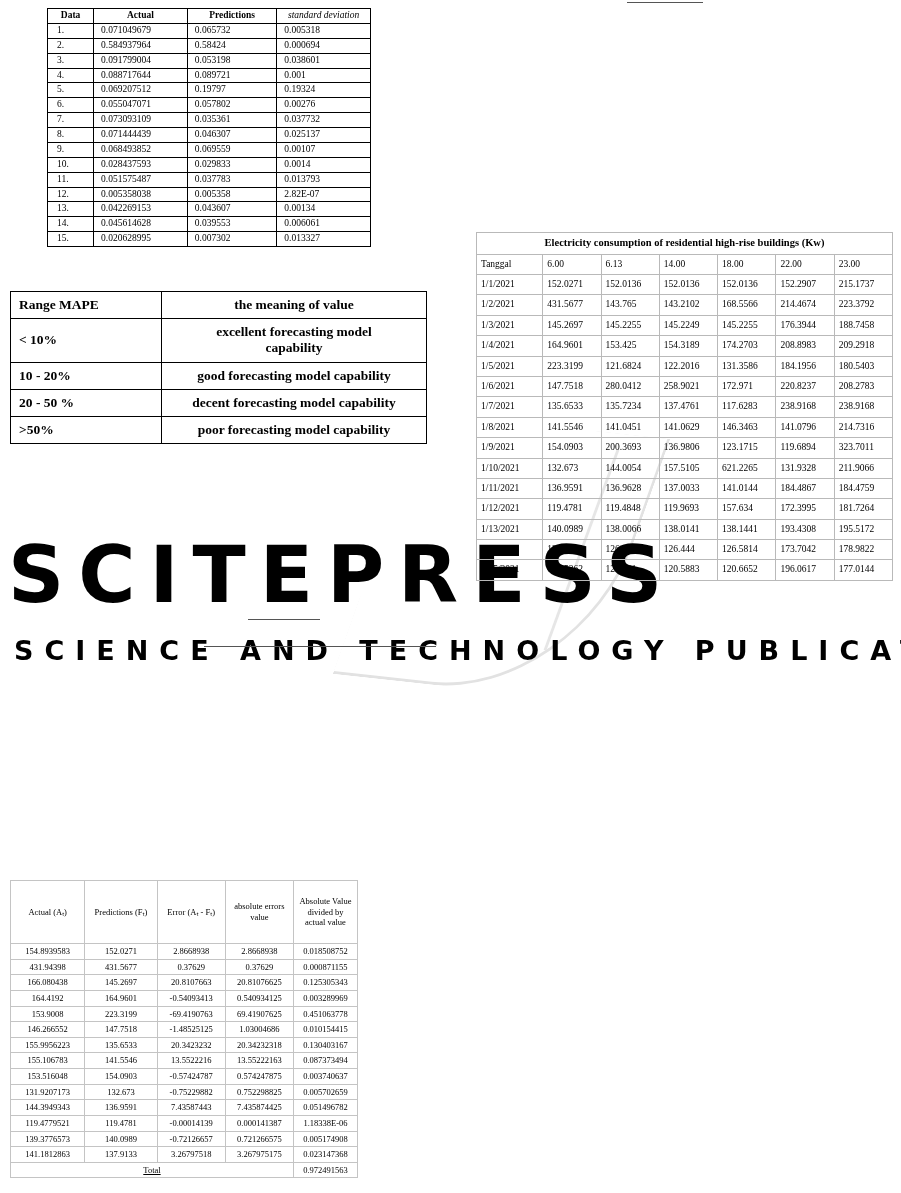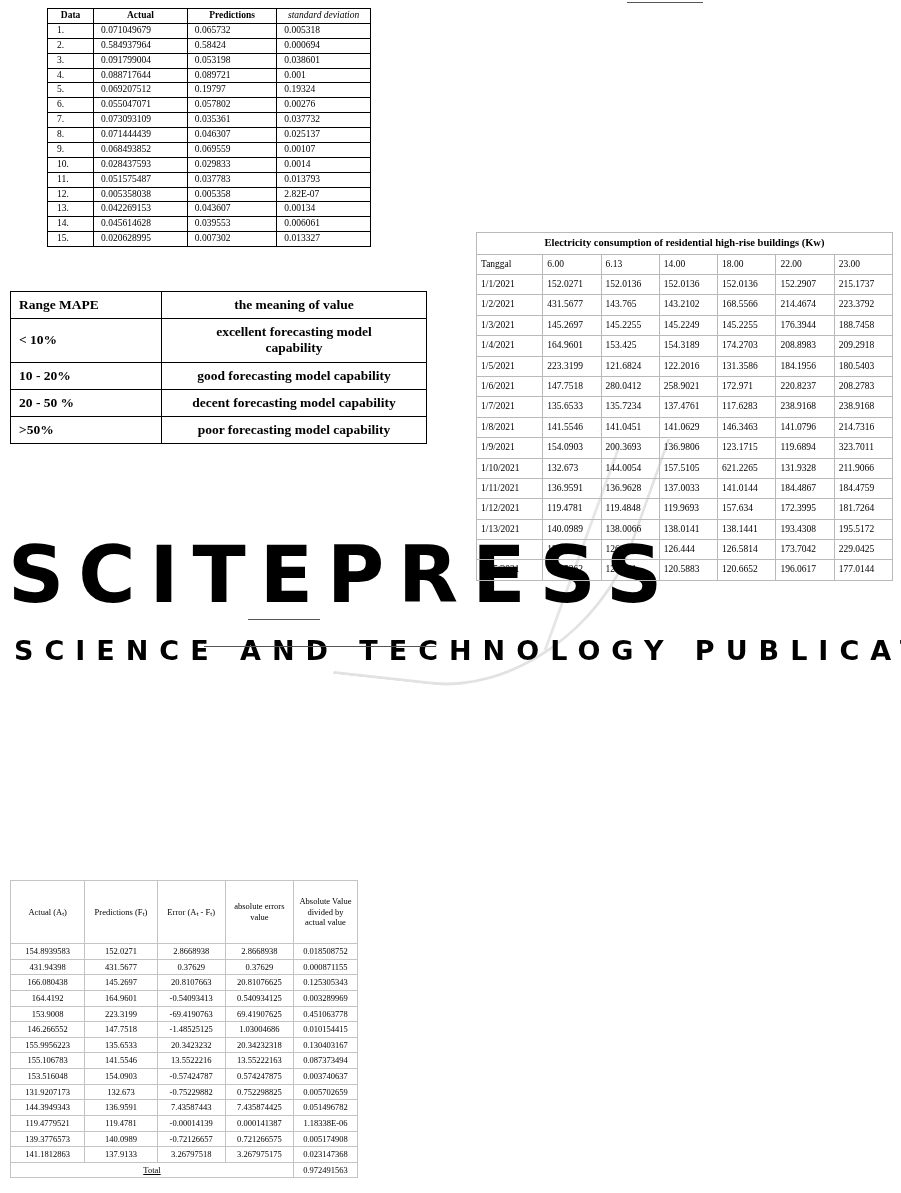--- a/index.html
+++ b/index.html
@@ -452,21 +452,21 @@
           <td>193.4308</td>
           <td>195.5172</td>
         </tr>
         <tr>
           <td>1/14/2021</td>
           <td>137.9133</td>
           <td>126.7529</td>
           <td>126.444</td>
           <td>126.5814</td>
           <td>173.7042</td>
-          <td>229.0425</td>
+          <td>178.9822</td>
         </tr>
         <tr>
           <td>1/15/2021</td>
           <td>120.5262</td>
           <td>121.331</td>
           <td>120.5883</td>
           <td>120.6652</td>
           <td>196.0617</td>
           <td>177.0144</td>
         </tr>

